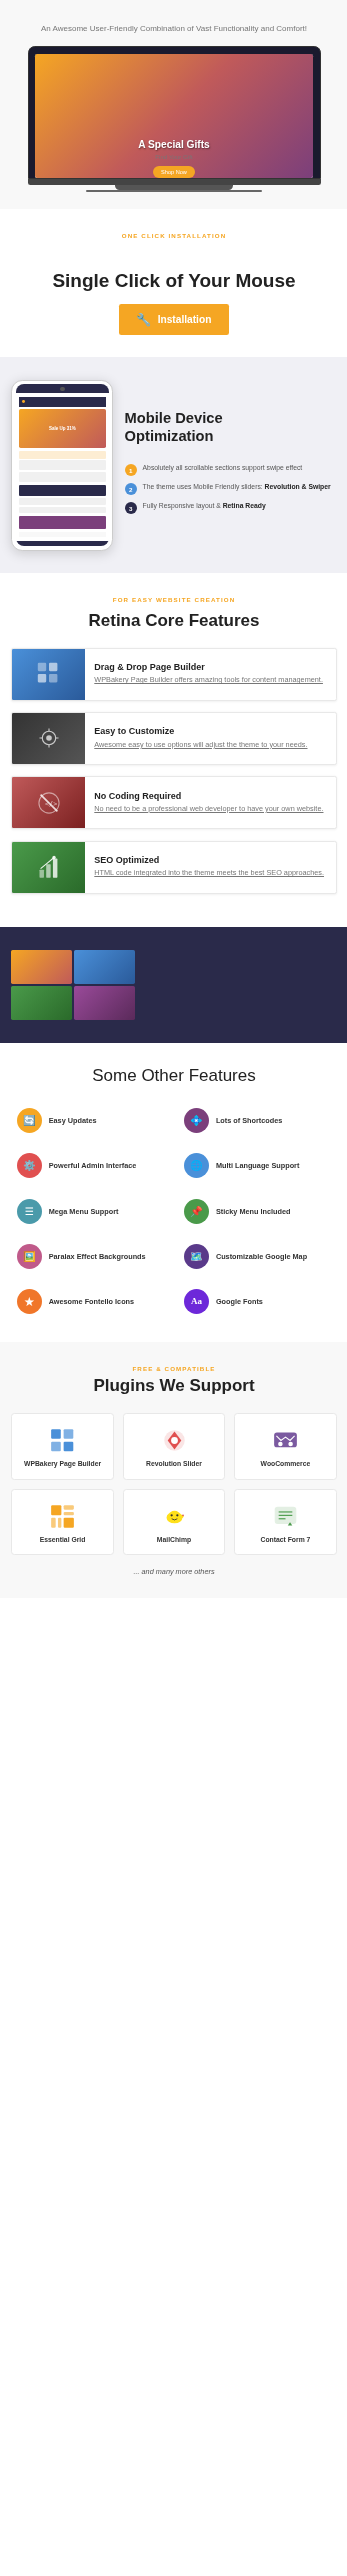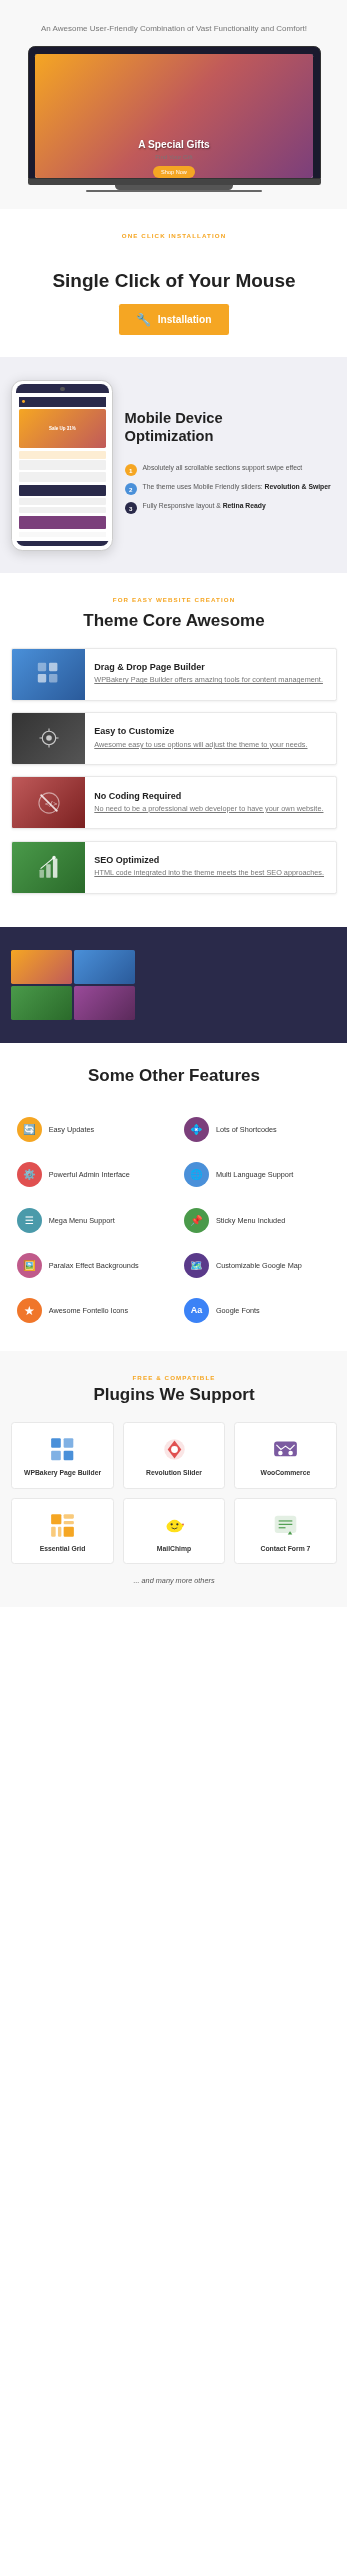--- a/index.html
+++ b/index.html
@@ -386,23 +386,23 @@
     .multi-img-4 { background: linear-gradient(135deg, #9a4a9a, #5a2a5a); }
 
     
     .section-other {
       background: #fff;
       padding: 22.6px 11.3px;
       text-align: center;
     }
     .section-other h2 {
       font-size: 17px;
-      font-weight: 700;
+      font-weight: 400;
       color: #222;
-      margin-bottom: 26px;
+      margin-bottom: 17px;
     }
     .features-grid {
       display: grid;
       grid-template-columns: 1fr 1fr;
       gap: 9px;
     }
     .feat-item {
       display: flex;
       align-items: center;
       gap: 6.8px;
@@ -421,24 +421,24 @@
     }
     .feat-icon-orange { background: #f5a623; }
     .feat-icon-purple { background: #7b3f7b; }
     .feat-icon-blue { background: #4a90d9; }
     .feat-icon-red { background: #e05050; }
     .feat-icon-teal { background: #4a9aaa; }
     .feat-icon-green { background: #4a9a4a; }
     .feat-icon-pink { background: #c05a8a; }
     .feat-icon-darkpurple { background: #5a3a8a; }
     .feat-icon-orange2 { background: #f0762a; }
-    .feat-icon-darkblue { background: #3b82f6; }
+    .feat-icon-darkblue { background: #6d28d9; font-family: Liberation Serif, serif; }
     .feat-label {
       font-size: 7.3px;
-      font-weight: 400;
+      font-weight: 700;
       color: #333;
       text-align: center;
     }
 
     
     .section-plugins {
       background: #f8f8f8;
       padding: 22.6px 11.3px;
       text-align: center;
     }
@@ -578,21 +578,21 @@
     </div>
     <div class="mobile-feature">
       <div class="feature-num feature-num-3">3</div>
       <p class="feature-text">Fully Responsive layout &amp; <strong>Retina Ready</strong></p>
     </div>
   </div>
 </section>
 
 <section class="section-core">
   <p class="label-tag">FOR EASY WEBSITE CREATION</p>
-  <h2>Theme Core Awesome</h2>
+  <h2>Retina Core Features</h2>
 
   <div class="feature-row">
     <div class="feature-img feat-img-drag">
       <svg width="28" height="28" viewBox="0 0 50 50" fill="none">
         <rect x="5" y="5" width="15" height="15" rx="2" fill="rgba(255,255,255,0.4)"></rect>
         <rect x="25" y="5" width="15" height="15" rx="2" fill="rgba(255,255,255,0.6)"></rect>
         <rect x="5" y="25" width="15" height="15" rx="2" fill="rgba(255,255,255,0.6)"></rect>
         <rect x="25" y="25" width="15" height="15" rx="2" fill="rgba(255,255,255,0.4)"></rect>
       </svg>
     </div>

